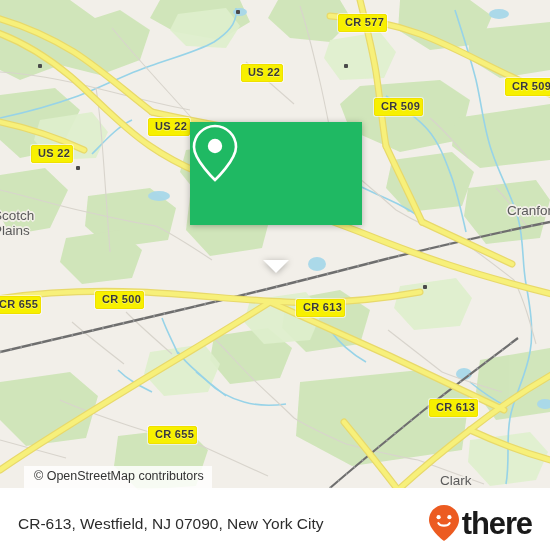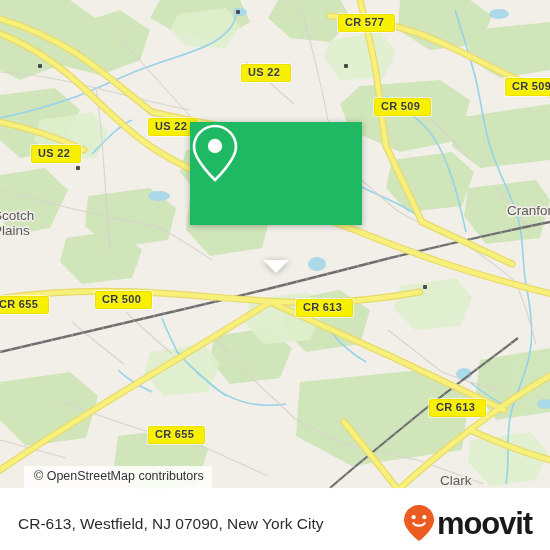--- a/index.html
+++ b/index.html
@@ -20,21 +20,21 @@
   
   .shield{
     position:absolute;
     background:#f7f000;
     border:1.5px solid #f0e000;
     border-radius:2px;
     color:#3a3a3a;
     font-size:11px;
     font-weight:bold;
     letter-spacing:.3px;
-    padding:2px 10px 3px 6px;
+    padding:2px 2px 3px 6px;
     line-height:11px;
     white-space:nowrap;
     box-shadow:0 0 0 1px rgba(255,255,255,.55);
     text-shadow:0 1px 0 rgba(255,255,255,.35);
   }
 
   
   .place{
     position:absolute;
     color:#5a5a5a;
@@ -291,17 +291,17 @@
 
   <div class="footer">
     <div class="footer-text">CR-613, Westfield, NJ 07090, New York City</div>
     <div class="brand">
       <svg width="32" height="38" viewBox="0 0 32 38">
         <path d="M16 1 C7.7 1 1 7.7 1 16 C1 26 16 37 16 37 C16 37 31 26 31 16 C31 7.7 24.3 1 16 1 Z" fill="#ec5b21"></path>
         <circle cx="10.6" cy="13.2" r="2.1" fill="#ffffff"></circle>
         <circle cx="21.4" cy="13.2" r="2.1" fill="#ffffff"></circle>
         <path d="M10.4 19.2 C12.2 22.4 19.8 22.4 21.6 19.2" fill="none" stroke="#ffffff" stroke-width="2.1" stroke-linecap="round"></path>
       </svg>
-      <span class="brand-word">moovit</span>
+      <span class="brand-word">there</span>
     </div>
   </div>
 
 </div>
 
 </body></html>

